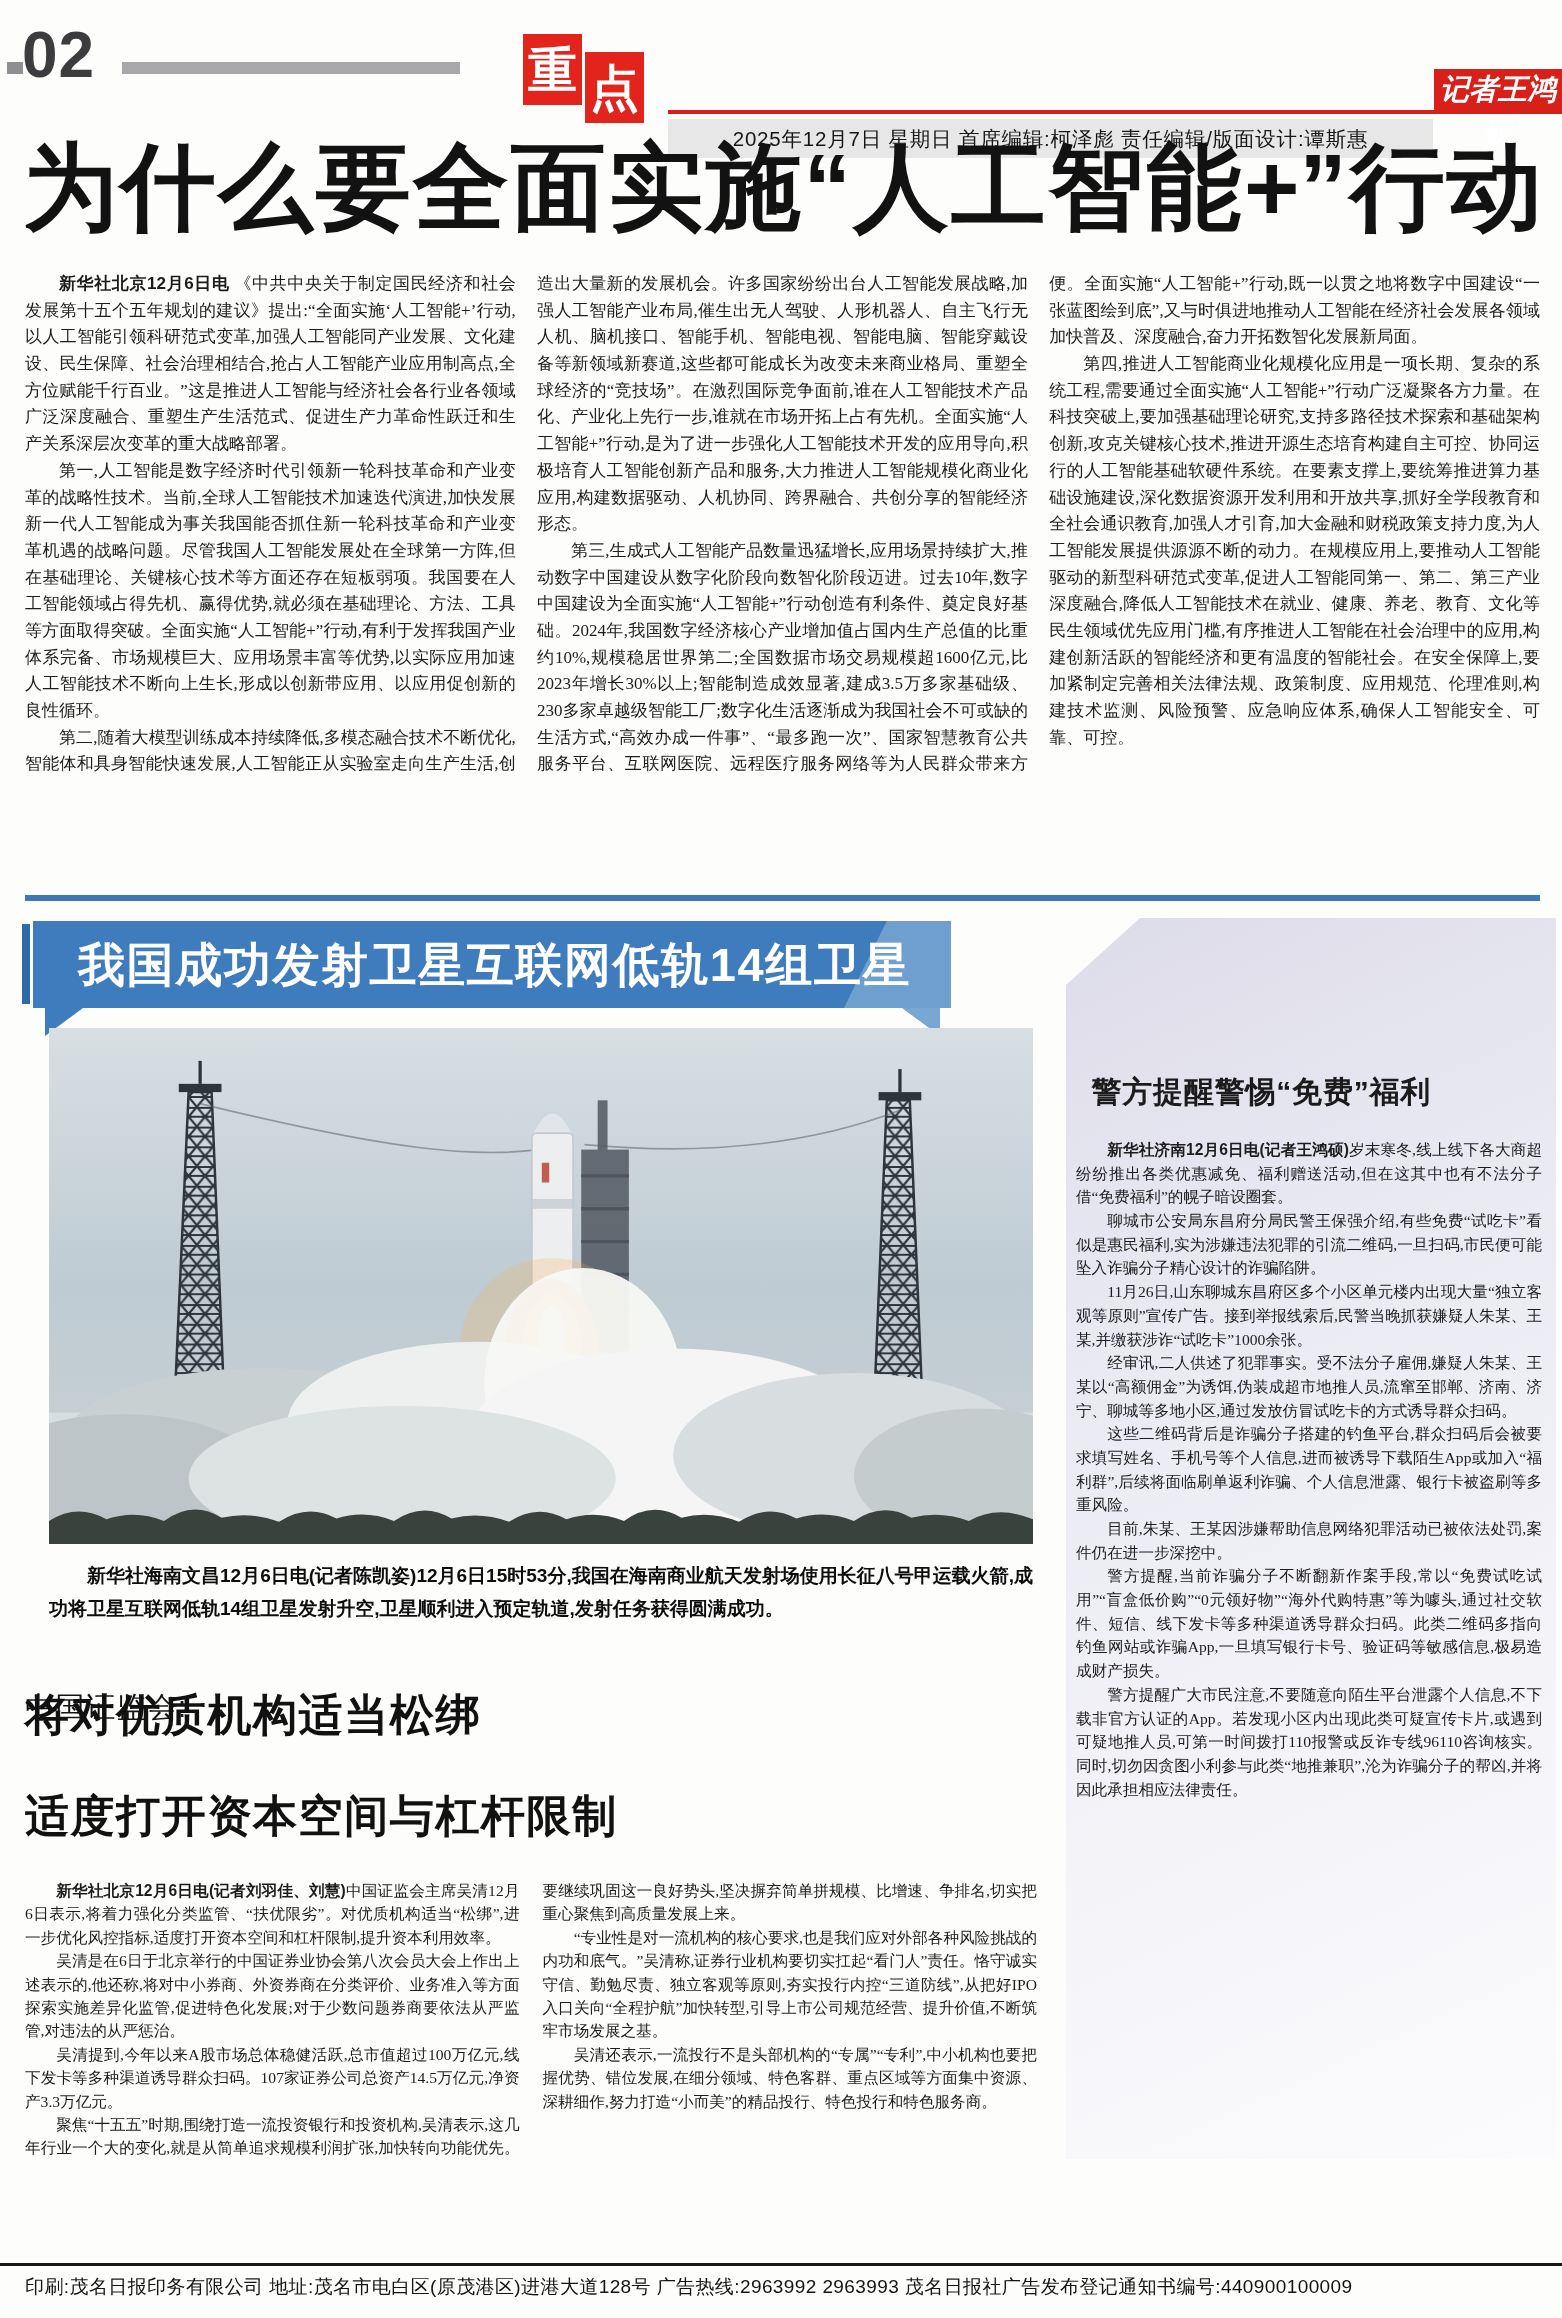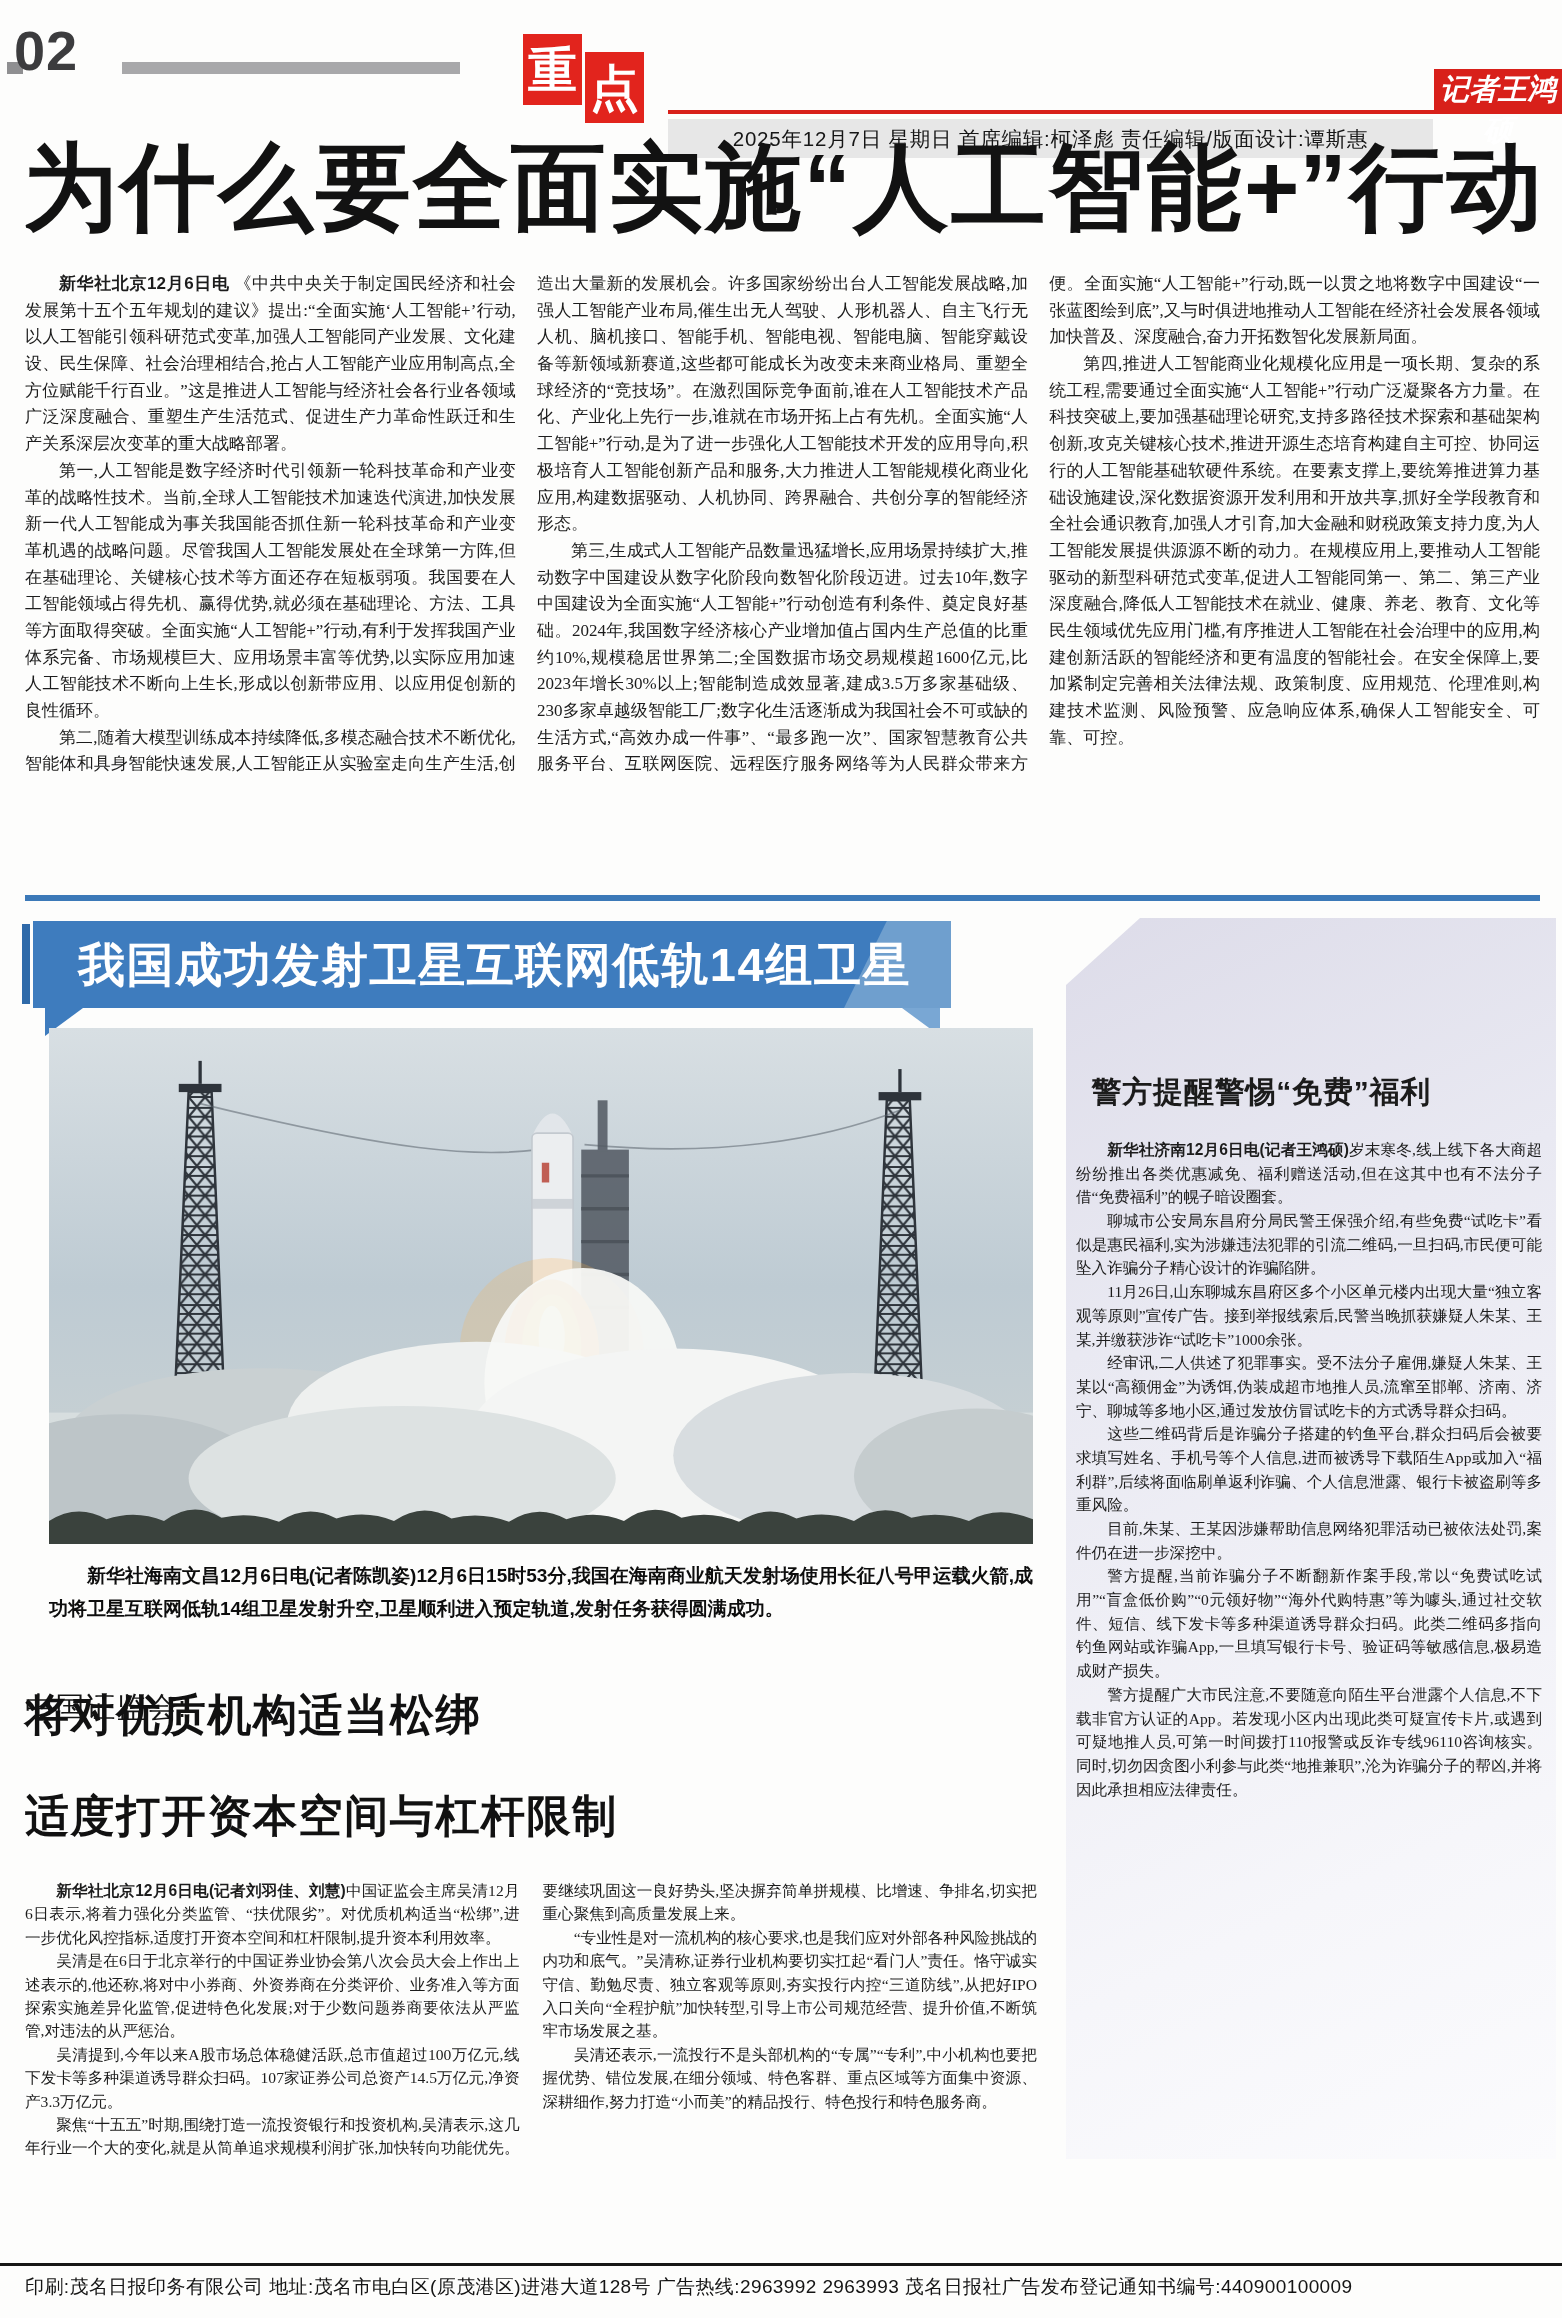--- a/index.html
+++ b/index.html
@@ -4,22 +4,22 @@
 <style>
   html,body{margin:0;padding:0;}
   body{
     width:1562px;height:2319px;position:relative;background:#fdfdfc;
     font-family:"Liberation Serif",serif;color:#1a1a1a;overflow:hidden;
   }
   .abs{position:absolute;}
 
   
   .pn-dash{left:6.6px;top:62px;width:16.4px;height:11.5px;background:#8f8f91;}
-  .page-number{left:14px;top:18px;font-family:"Liberation Sans",sans-serif;
-    font-weight:bold;font-size:56px;color:#3c3c3e;letter-spacing:0.8px;}
+  .page-number{left:22px;top:18px;font-family:"Liberation Sans",sans-serif;
+    font-weight:bold;font-size:64px;color:#3c3c3e;letter-spacing:0.8px;}
   .pn-bar{left:122px;top:62px;width:338px;height:11.5px;background:#a8a8aa;}
   .sec-box{width:59px;height:71px;background:#e2241d;color:#fff;text-align:center;
     font-family:"Liberation Sans",sans-serif;font-weight:bold;font-size:49px;line-height:72px;}
   .sec-box-1{left:523px;top:34px;}
   .sec-box-2{left:585px;top:52px;}
   .date-bar{left:668px;top:71px;width:765px;height:39px;background:#e7e7e7;
     font-family:"Liberation Sans",sans-serif;font-size:20.5px;color:#161616;
     line-height:39px;text-align:center;letter-spacing:0.8px;margin-top:48px;}
   .date-underline{left:668px;top:110px;width:895px;height:4.1px;background:#d8201a;}
   .masthead{left:1434px;top:69px;width:128px;height:41px;background:#d8201a;color:#fff;

